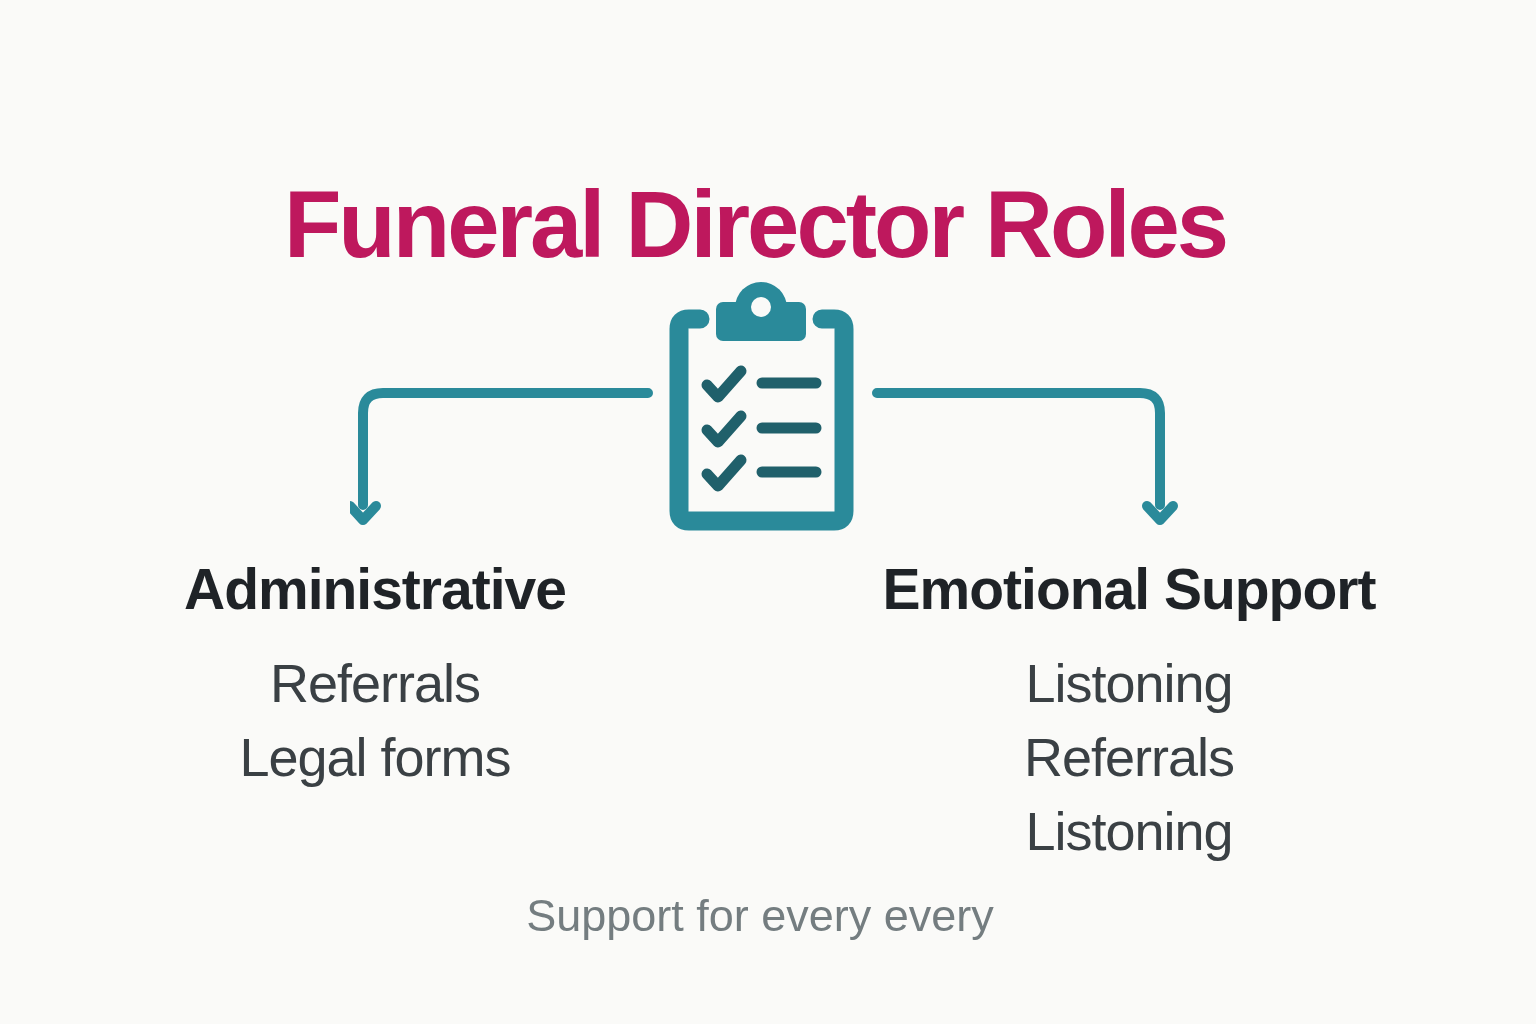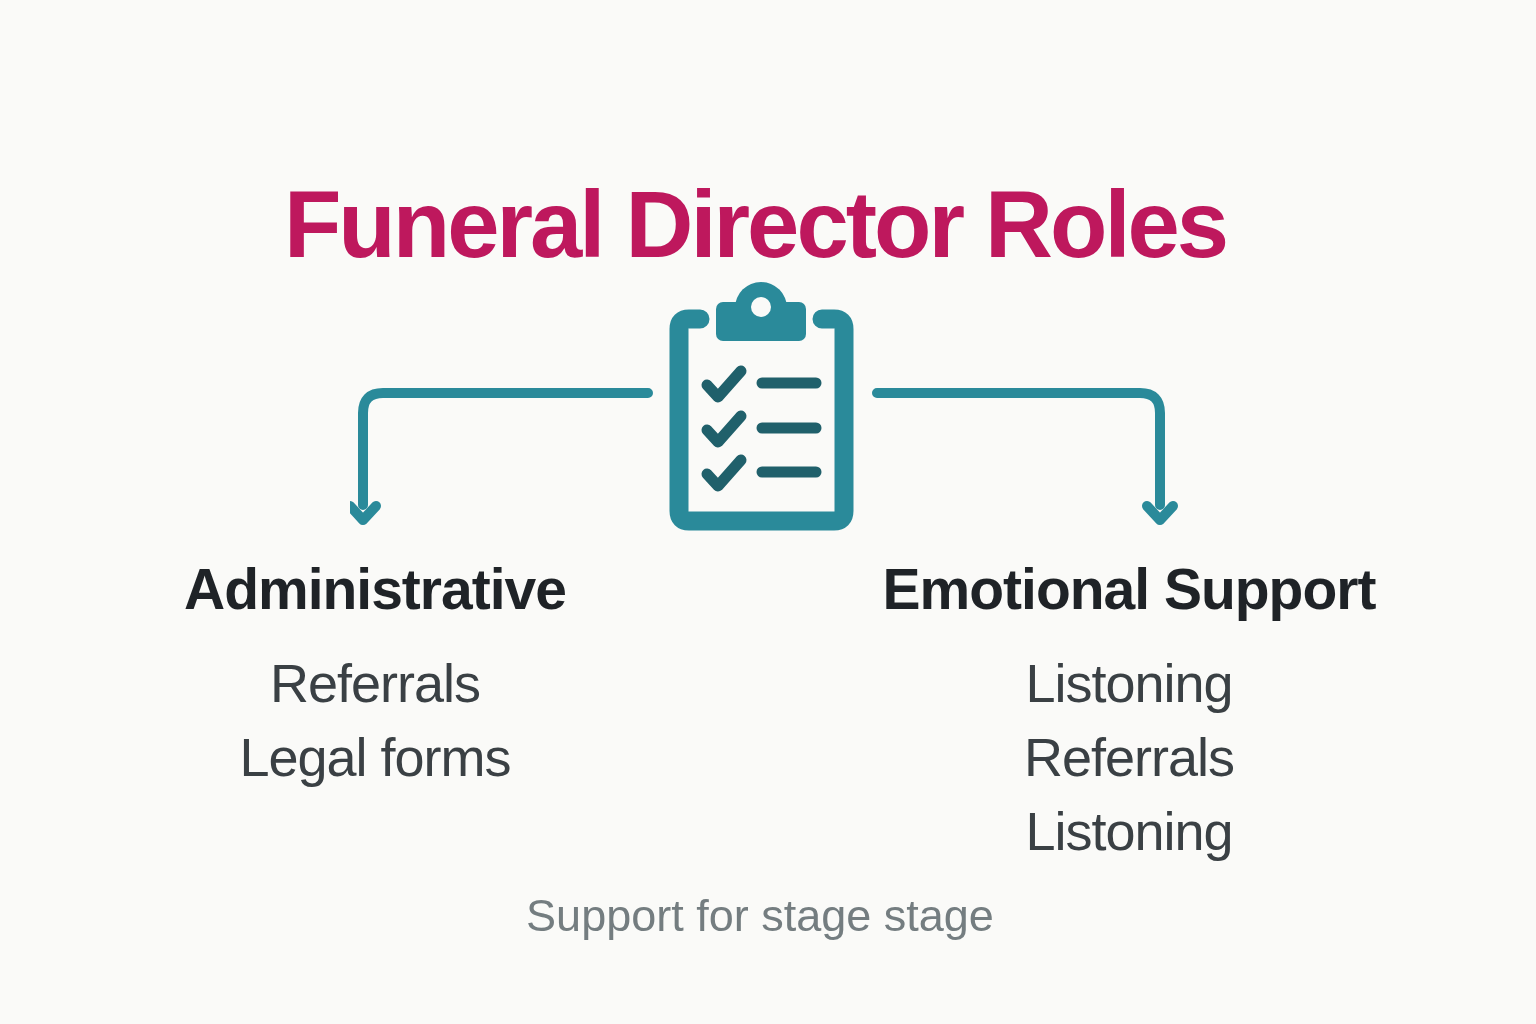--- a/index.html
+++ b/index.html
@@ -116,13 +116,13 @@
 
 <div class="col col-right">
   <h2>Emotional Support</h2>
   <div class="role-list">
     <div>Listoning</div>
     <div>Referrals</div>
     <div>Listoning</div>
   </div>
 </div>
 
-<div class="footer">Support for stage stage</div>
+<div class="footer">Support for every every</div>
 
 </body></html>

